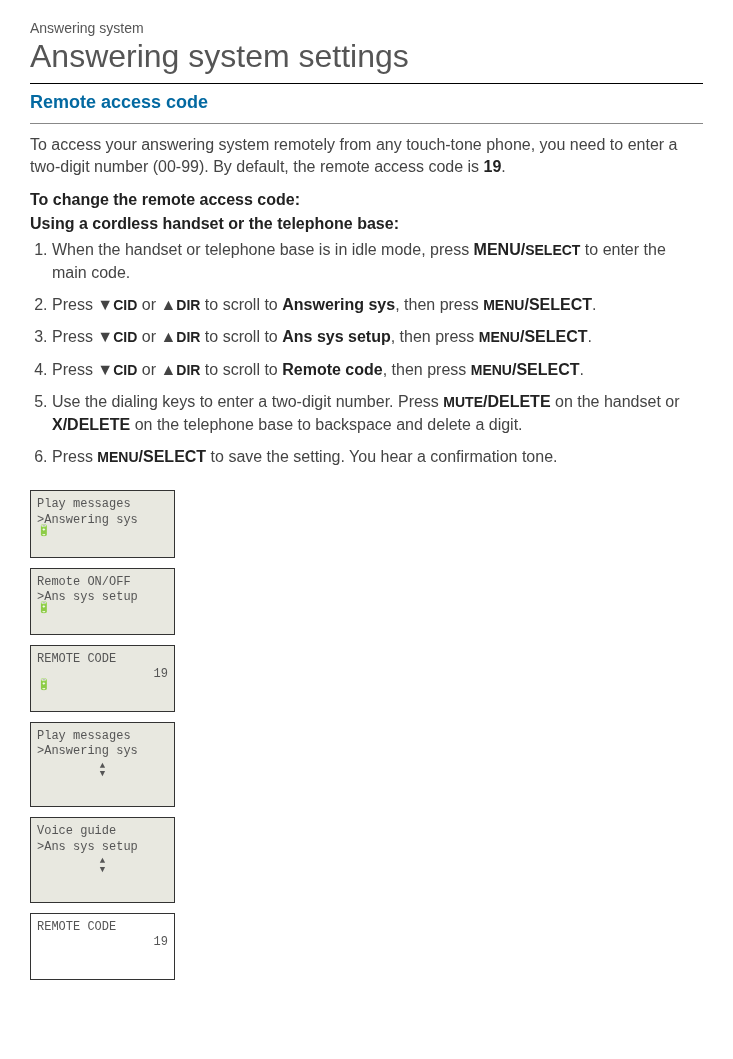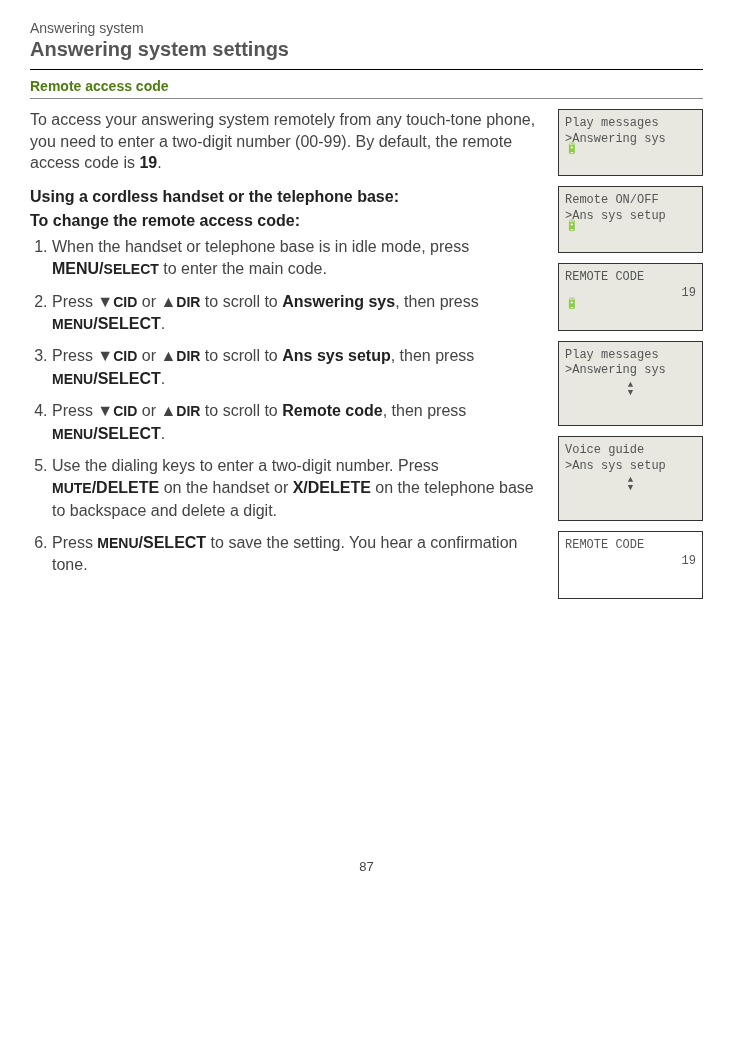--- a/index.html
+++ b/index.html
@@ -9,42 +9,43 @@
       width: 733px;
       box-sizing: border-box;
       color: #333;
     }
     .section-label {
       font-size: 14px;
       font-weight: 300;
       color: #555;
     }
     h1 {
-      font-size: 20px;
-      font-weight: 700;
+      font-size: 32px;
+      font-weight: 400;
       margin: 2px 0 8px 0;
       color: #555;
     }
     .divider {
       border-top: 1px solid #000;
       margin-bottom: 8px;
     }
     h2 {
-      font-size: 14px;
+      font-size: 18px;
       font-weight: bold;
-      margin: 0 0 4px 0;
-      color: #4d7c0f;
+      margin: 0 0 10px 0;
+      color: #0369a1;
     }
     .subdivider {
       border-top: 1px solid #888;
       margin-bottom: 10px;
     }
     .content-wrap {
       display: flex;
       gap: 12px;
+      flex-direction: column;
     }
     .text-col {
       flex: 1;
     }
     .display-col {
       width: 145px;
       display: flex;
       flex-direction: column;
       gap: 10px;
     }
@@ -128,22 +129,22 @@
 <div class="divider"></div>
 <h2>Remote access code</h2>
 <div class="subdivider"></div>
 
 <div class="content-wrap">
   <div class="text-col">
     <p class="intro">
       <span>To access your answering system remotely from any touch-tone phone, you need to enter a two-digit number (00-99). By default, the remote access code is </span><span class="bold">19</span><span>.</span>
     </p>
 
+    <p class="sub-head">To change the remote access code:</p>
     <p class="sub-head">Using a cordless handset or the telephone base:</p>
-    <p class="sub-head">To change the remote access code:</p>
 
     <ol>
       <li>
         <span>When the handset or telephone base is in idle mode, press </span><span class="bold">MENU/</span><span class="bold small-caps">SELECT</span><span> to enter the main code.</span>
       </li>
       <li>
         <span>Press </span><span>▼</span><span class="bold small-caps">CID</span><span> or </span><span>▲</span><span class="bold small-caps">DIR</span><span> to scroll to </span><span class="bold">Answering sys</span><span>, then press </span><span class="bold small-caps">MENU</span><span class="bold">/SELECT</span><span>.</span>
       </li>
       <li>
         <span>Press </span><span>▼</span><span class="bold small-caps">CID</span><span> or </span><span>▲</span><span class="bold small-caps">DIR</span><span> to scroll to </span><span class="bold">Ans sys setup</span><span>, then press </span><span class="bold small-caps">MENU</span><span class="bold">/SELECT</span><span>.</span>

